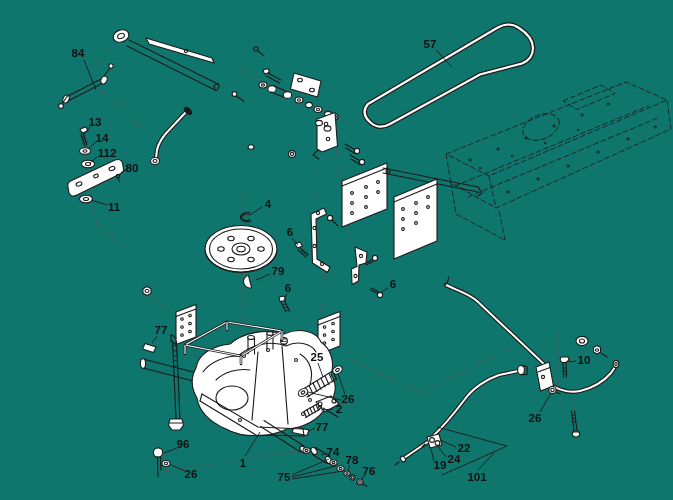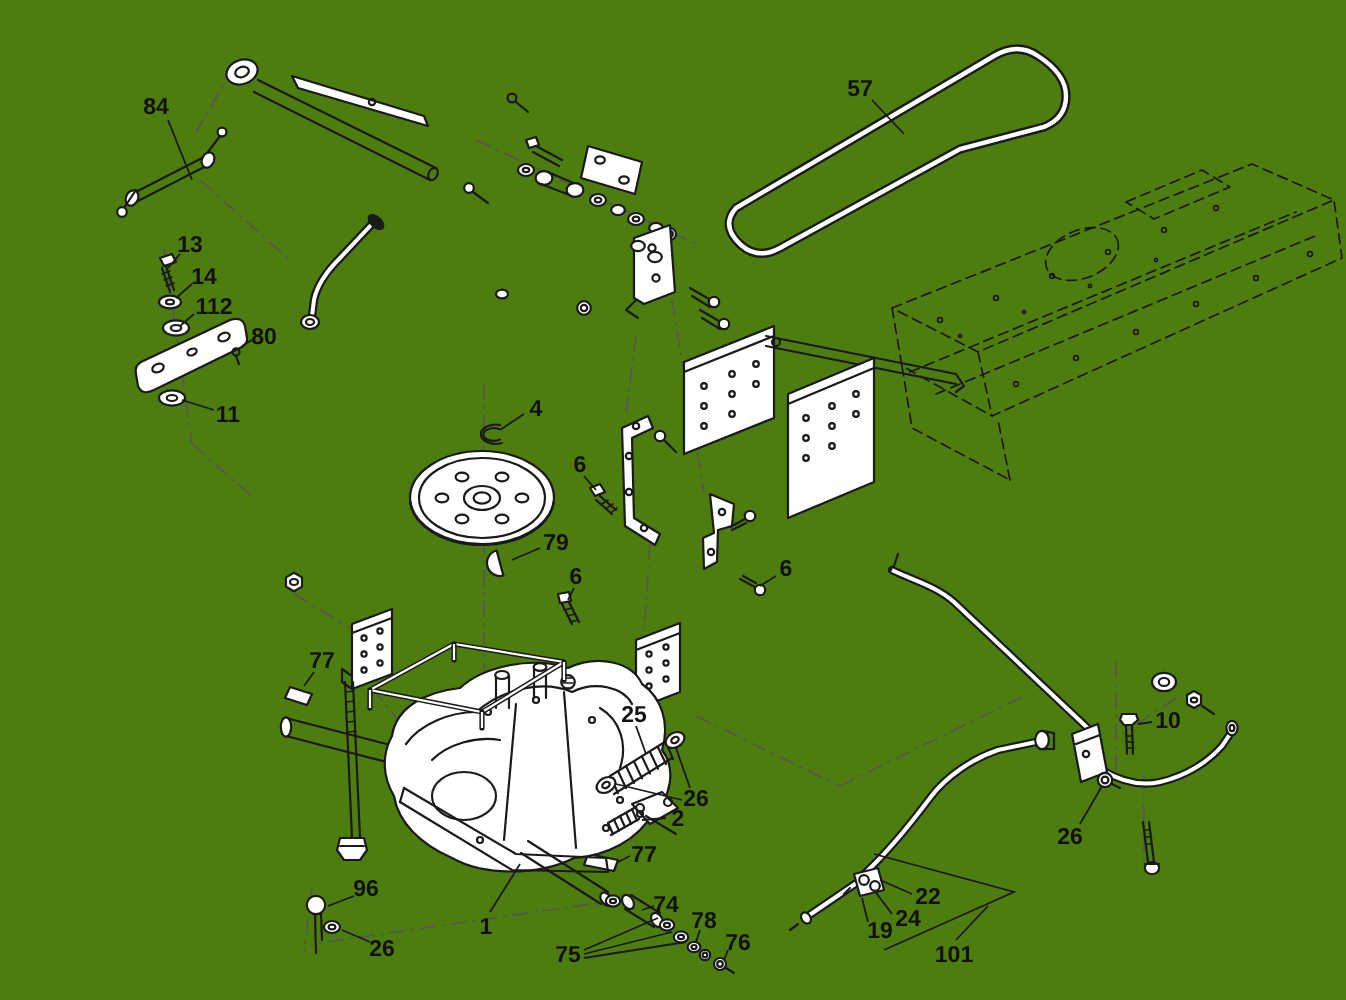--- a/index.html
+++ b/index.html
@@ -1,16 +1,16 @@
 <!DOCTYPE html>
 <html><head>
 <meta charset="utf-8">
 <style>
   html,body{margin:0;padding:0;background:#fff;}
-  #canvas{position:relative;width:673px;height:500px;background:#4d7c0f;overflow:hidden;
+  #canvas{position:relative;width:673px;height:500px;background:#0f766e;overflow:hidden;
           font-family:"Liberation Sans",sans-serif;}
   svg{display:block;}
   .callout{font-family:"Liberation Sans",sans-serif;font-size:11.5px;font-weight:700;fill:#111;}
   .leader{stroke:#1a1a1a;stroke-width:0.9;fill:none;}
   .dashdot{stroke:#555;stroke-width:0.8;stroke-dasharray:8,3,1.5,3;fill:none;}
   .art{stroke:#1a1a1a;fill:none;stroke-width:1.1;stroke-linejoin:round;stroke-linecap:round;}
   .thin{stroke-width:0.8;}
   .dashed{stroke-dasharray:5,3;stroke-width:0.85;}
   .wfill{fill:#fff;}
   .ink{fill:#1a1a1a;stroke:none;}

